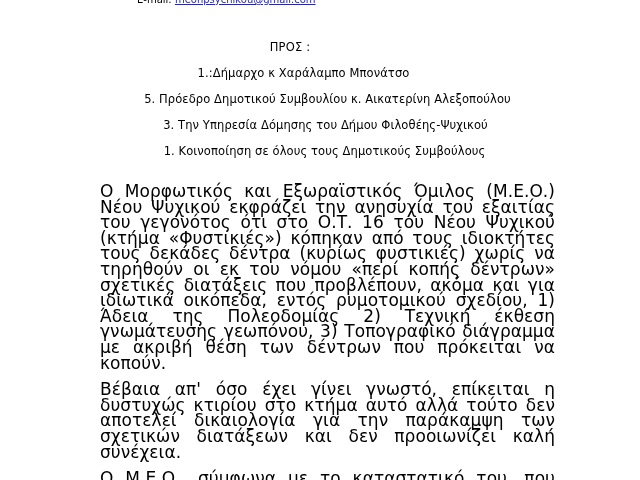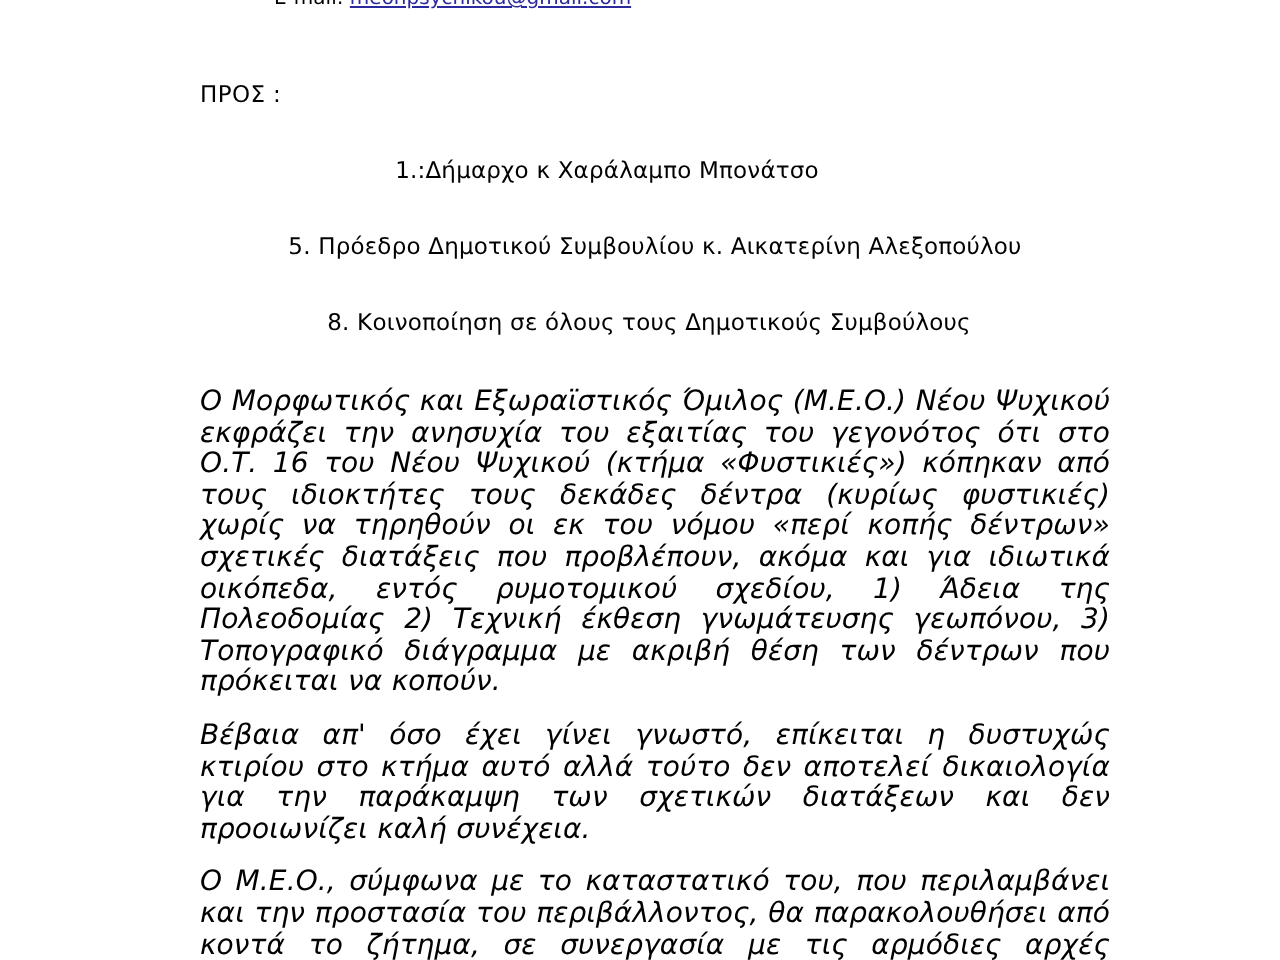--- a/index.html
+++ b/index.html
@@ -49,55 +49,54 @@
     left: 0;
     width: 640px;
     height: 480px;
     box-sizing: border-box;
     padding: 0 85px 0 100px;
   }
 
   .to-heading {
     margin: 0;
     padding-top: 40px;
-    text-align: left;
+    text-align: center;
     font-size: 11.5px;
     line-height: 14px;
     letter-spacing: 0.2px;
     padding-right: 75px;
   }
 
   .recipients {
     list-style: none;
     margin: 0;
     padding: 0;
   }
   .recipient {
     text-align: center;
     font-size: 11.5px;
     line-height: 14px;
-    margin-top: 24px;
+    margin-top: 12px;
     letter-spacing: 0.1px;
   }
   .recipient.r1 { padding-right: 48px; }
   .recipient.r2 { padding-right: 0px; }
   .recipient.r3 { padding-right: 4px; }
   .recipient.r4 { padding-right: 6px; }
 
   .body-block {
     margin-top: 26px;
   }
   .para {
     margin: 0 0 10px 0;
     text-align: justify;
-    font-size: 14px;
+    font-size: 17px;
     line-height: 15.6px;
     letter-spacing: 0.05px;
     word-spacing: 0.2px;
-    font-style: italic;
   }
   .para:last-child {
     margin-bottom: 0;
   }
   .para.p1 { margin-bottom: 11px; }
   .para.p2 { margin-bottom: 11px; }
 </style>
 </head>
 <body>
 
@@ -108,21 +107,22 @@
   </div>
 </div>
 
 <div class="page">
 
   <p class="to-heading">ΠΡΟΣ :</p>
 
   <ul class="recipients">
     <li class="recipient r1">1.:Δήμαρχο κ Χαράλαμπο Μπονάτσο</li>
     <li class="recipient r2">5. Πρόεδρο Δημοτικού Συμβουλίου κ. Αικατερίνη Αλεξοπούλου</li>
-    <li class="recipient r4">8. Κοινοποίηση σε όλους τους Δημοτικούς Συμβούλους</li>
+    <li class="recipient r3">3. Την Υπηρεσία Δόμησης του Δήμου Φιλοθέης-Ψυχικού</li>
+    <li class="recipient r4">1. Κοινοποίηση σε όλους τους Δημοτικούς Συμβούλους</li>
   </ul>
 
   <div class="body-block">
     <p class="para p1">Ο Μορφωτικός και  Εξωραϊστικός Όμιλος (Μ.Ε.Ο.) Νέου Ψυχικού εκφράζει την ανησυχία του εξαιτίας του γεγονότος ότι στο Ο.Τ. 16 του Νέου Ψυχικού (κτήμα «Φυστικιές») κόπηκαν από τους ιδιοκτήτες τους δεκάδες δέντρα (κυρίως φυστικιές) χωρίς να τηρηθούν οι εκ του νόμου «περί κοπής δέντρων» σχετικές διατάξεις που προβλέπουν, ακόμα και για ιδιωτικά οικόπεδα, εντός ρυμοτομικού σχεδίου, 1) Άδεια της Πολεοδομίας 2) Τεχνική έκθεση γνωμάτευσης γεωπόνου, 3) Τοπογραφικό διάγραμμα με ακριβή θέση των δέντρων που πρόκειται να κοπούν.</p>
     <p class="para p2">Βέβαια απ' όσο έχει γίνει γνωστό, επίκειται η δυστυχώς κτιρίου στο κτήμα αυτό αλλά τούτο δεν αποτελεί δικαιολογία για την παράκαμψη των σχετικών διατάξεων και δεν προοιωνίζει καλή συνέχεια.</p>
     <p class="para p3">Ο Μ.Ε.Ο., σύμφωνα με το καταστατικό του, που περιλαμβάνει και την προστασία του περιβάλλοντος, θα παρακολουθήσει από κοντά το ζήτημα, σε συνεργασία με τις αρμόδιες αρχές (Δήμος, ΥΔΟΜ κ.λ.π), ώστε στις «Φυστικιές», οι οποίες, δυστυχώς, δεν έγινε κατορθωτό να αποτελέσουν κοινόχρηστο χώρο και πνεύμονα πρασίνου, να αποφευχθεί, όσο είναι δυνατό, μεγαλύτερη προσβολή και αλλοίωση του φυσικού και οικιστικού περιβάλλοντος του Νέου Ψυχικού και ολόκληρου του Δήμου Φιλοθέης-Ψυχικού.</p>
   </div>
 
 </div>
 

